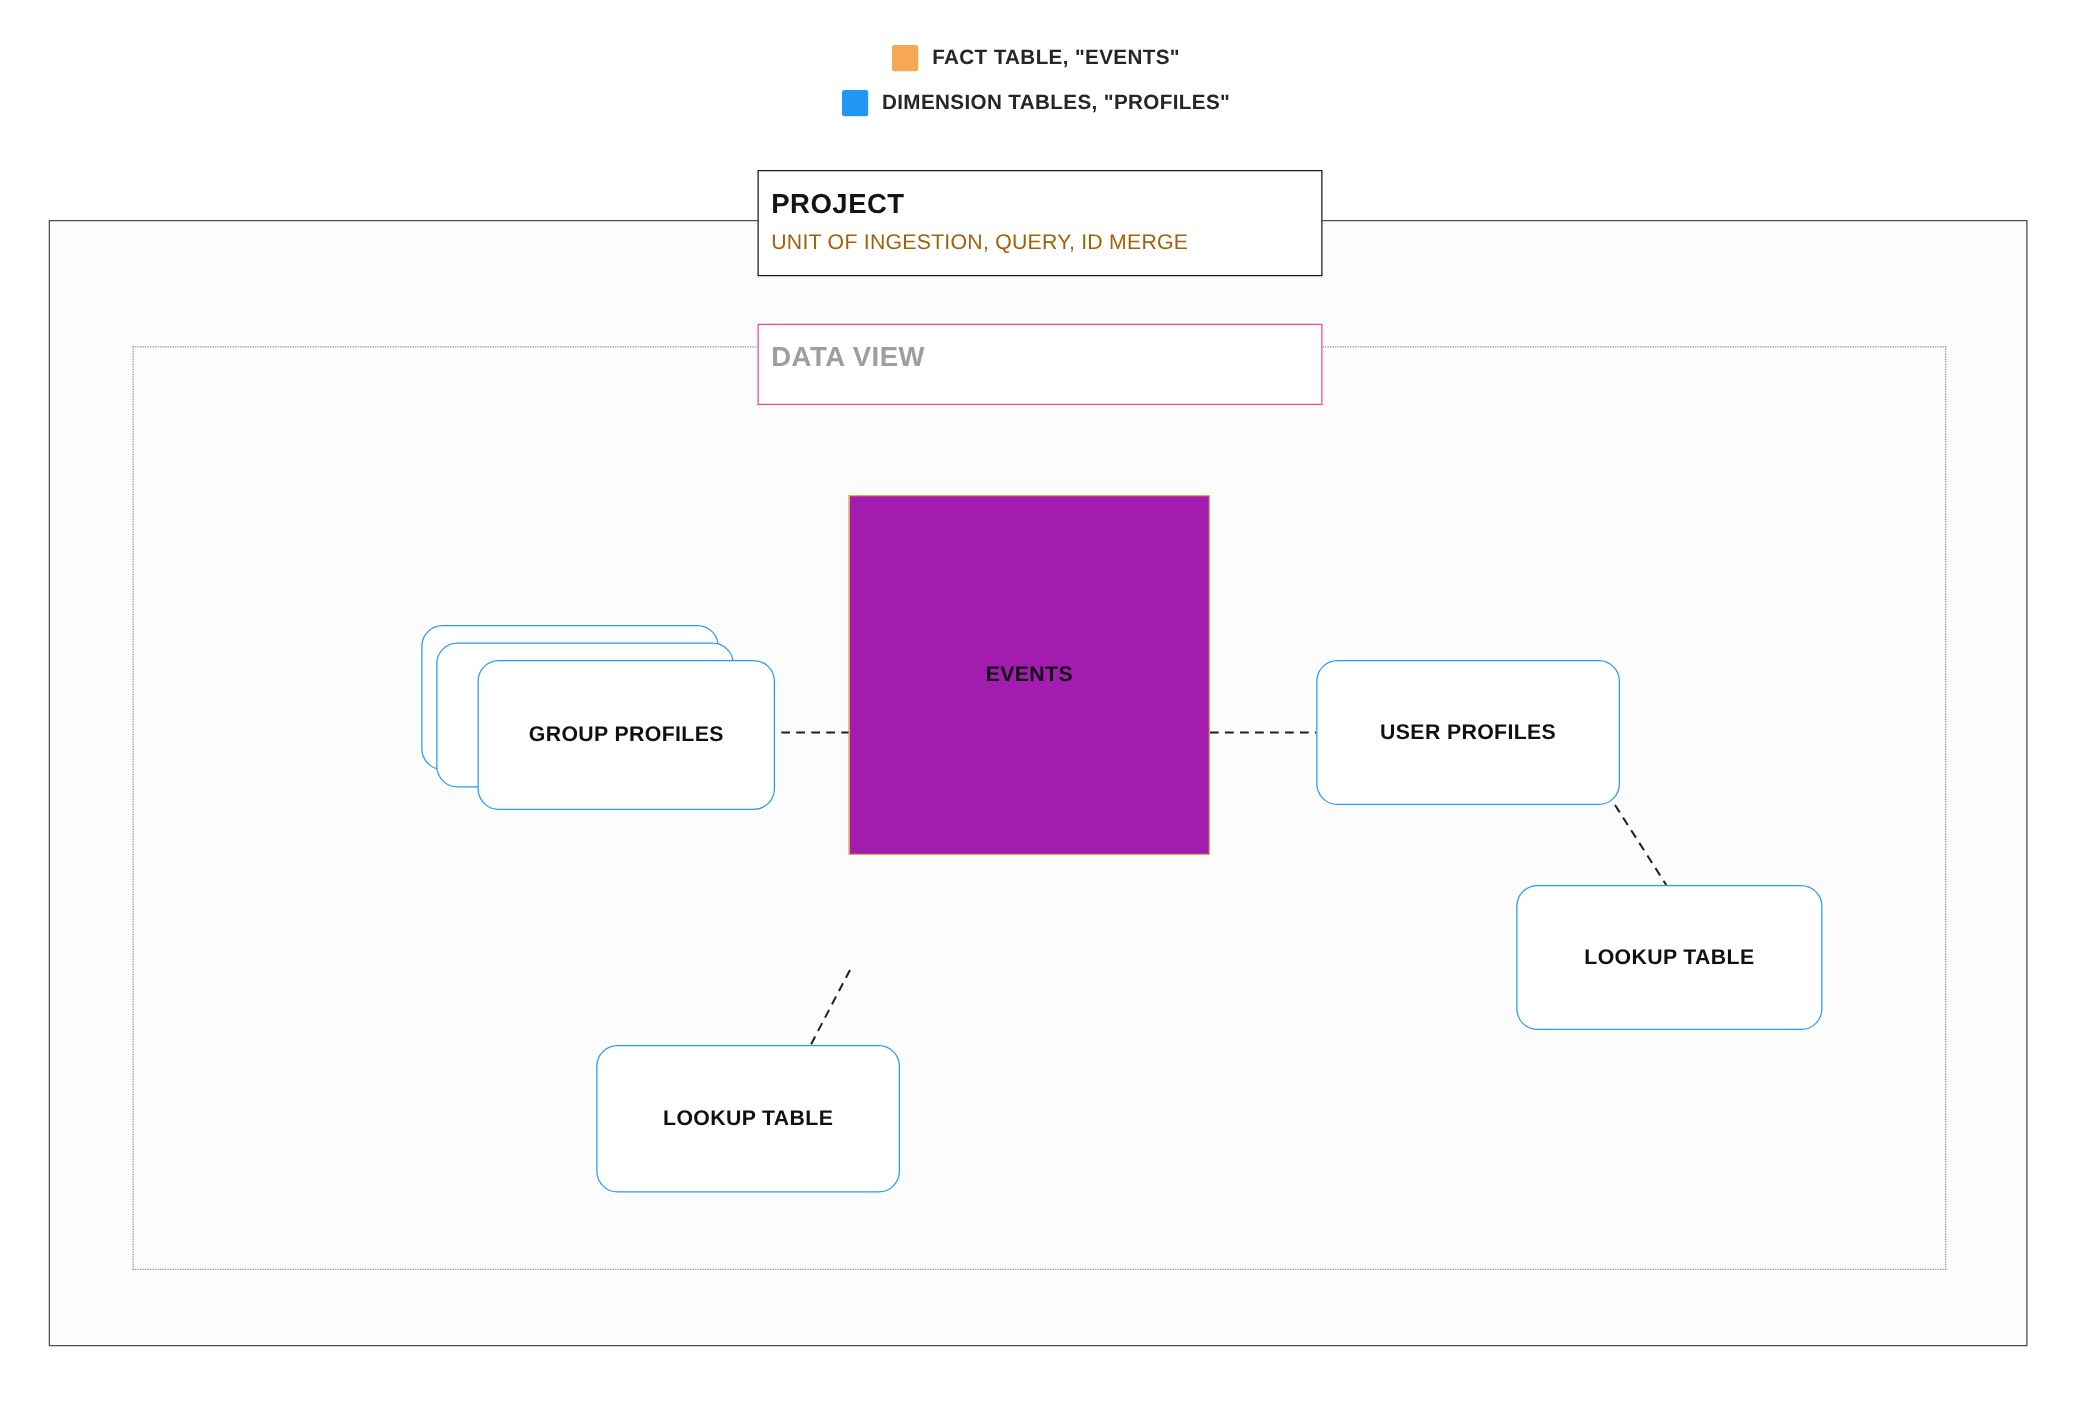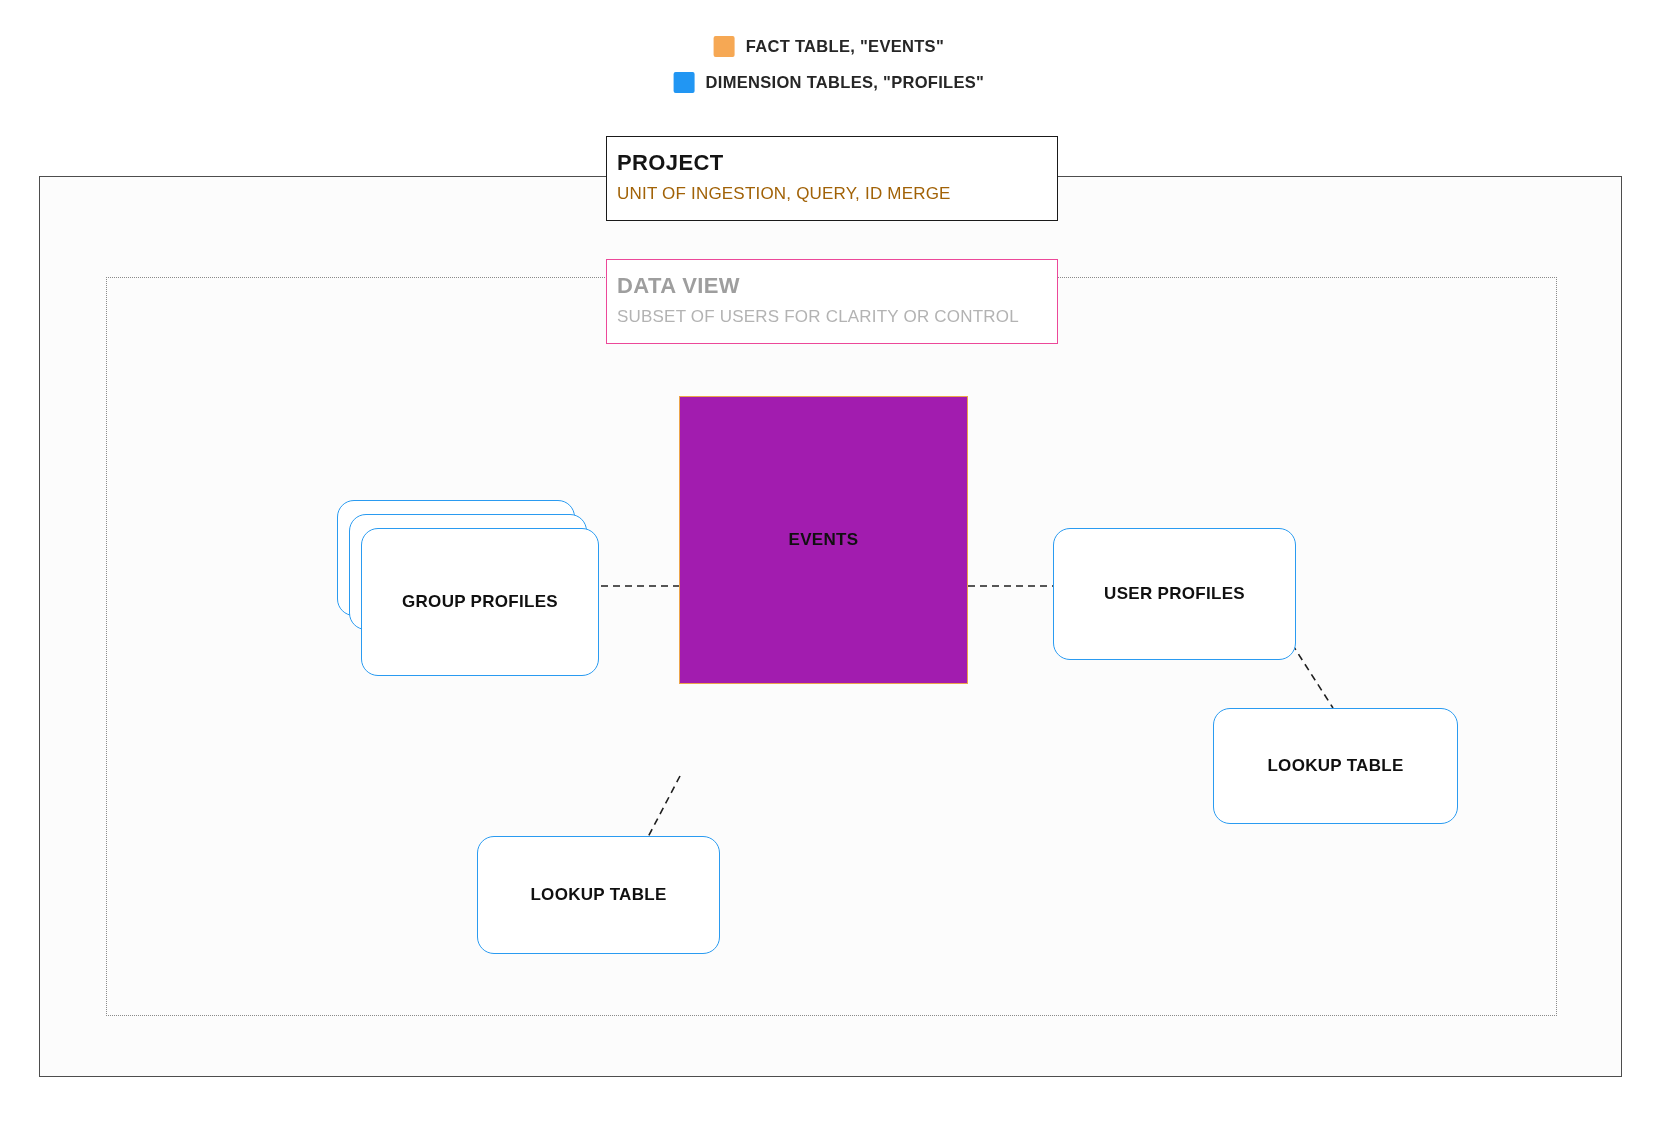--- a/index.html
+++ b/index.html
@@ -150,22 +150,22 @@
     border: 1.8px solid #2a9bf1;
     border-radius: 17px;
     box-sizing: border-box;
     display: flex;
     align-items: center;
     justify-content: center;
     z-index: 4;
   }
   .card.ghost2 { left: 337px; top: 500px; width: 238px; height: 116px; }
   .card.ghost1 { left: 349px; top: 514px; width: 238px; height: 116px; }
-  .card.group  { left: 361px; top: 528px; width: 238px; height: 148px; }
-  .card.user   { left: 1053px; top: 528px; width: 243px; height: 132px; }
+  .card.group  { left: 382px; top: 528px; width: 238px; height: 120px; }
+  .card.user   { left: 1053px; top: 528px; width: 243px; height: 116px; }
   .card.lookup-right  { left: 1213px; top: 708px; width: 245px; height: 116px; }
   .card.lookup-bottom { left: 477px;  top: 836px; width: 243px; height: 118px; }
 </style>
 </head>
 <body>
 
 <div class="page">
 
   <div class="legend">
     <div class="legend-row">
@@ -187,21 +187,20 @@
     <line x1="1292" y1="644" x2="1333" y2="708"></line>
     <line x1="680" y1="776" x2="648" y2="837"></line>
   </svg>
 
   <div class="label-box project">
     <div class="title">PROJECT</div>
     <div class="subtitle">UNIT OF INGESTION, QUERY, ID MERGE</div>
   </div>
   <div class="label-box dataview">
     <div class="title">DATA VIEW</div>
-    <div class="subtitle">SUBSET OF USERS FOR CLARITY OR CONTROL</div>
   </div>
 
   <div class="card ghost2"></div>
   <div class="card ghost1"></div>
   <div class="card group">
     <span class="node-label">GROUP PROFILES</span>
   </div>
 
   <div class="events-box">
     <span class="node-label">EVENTS</span>

